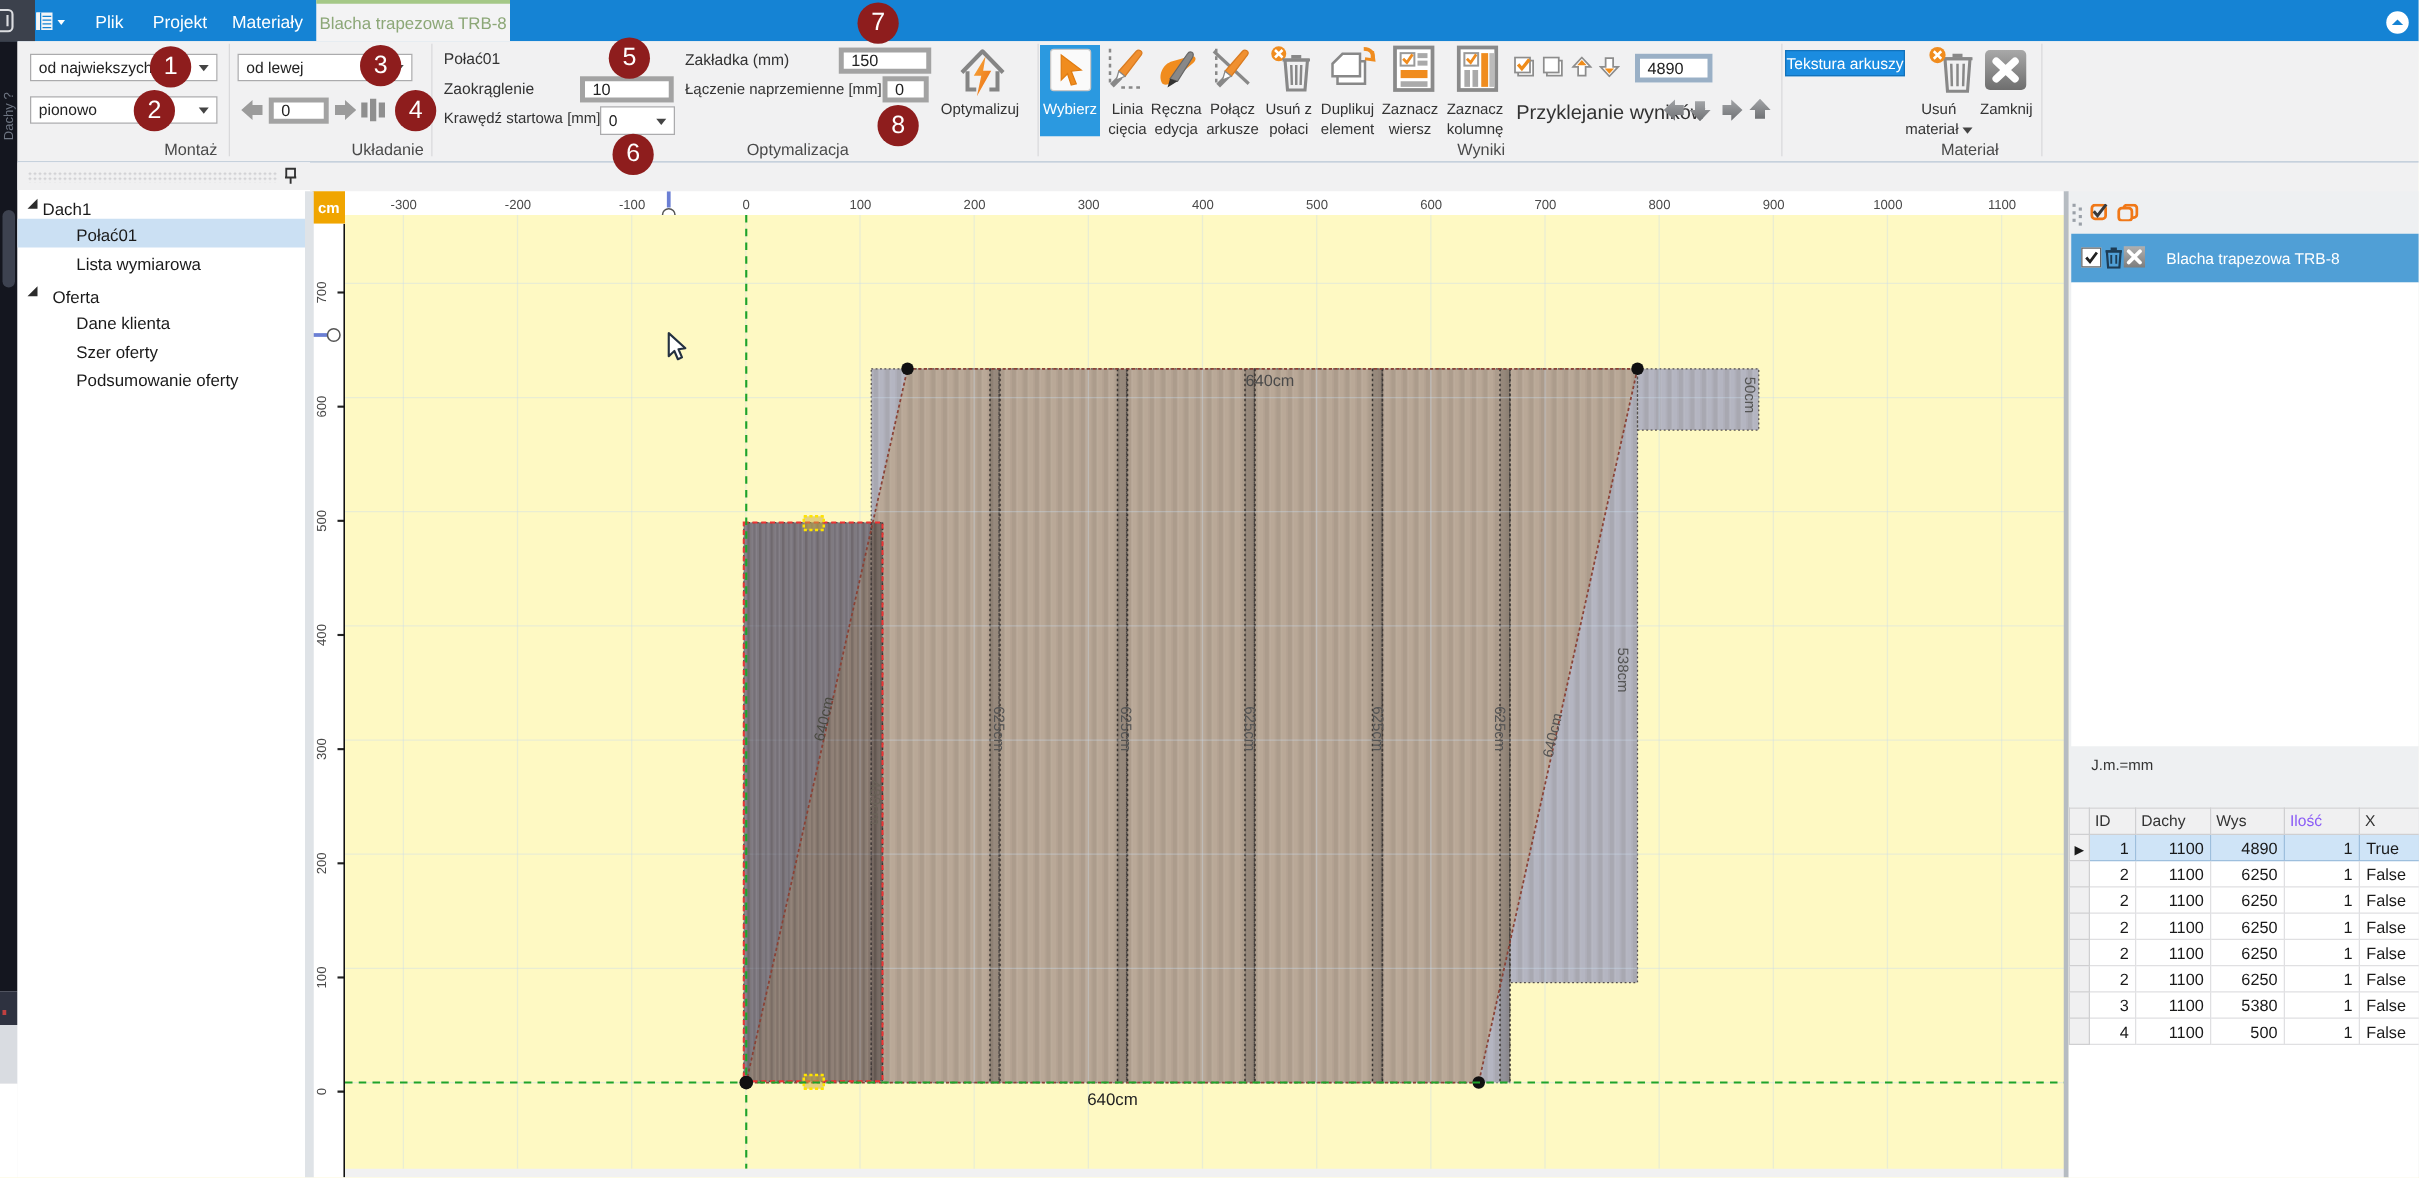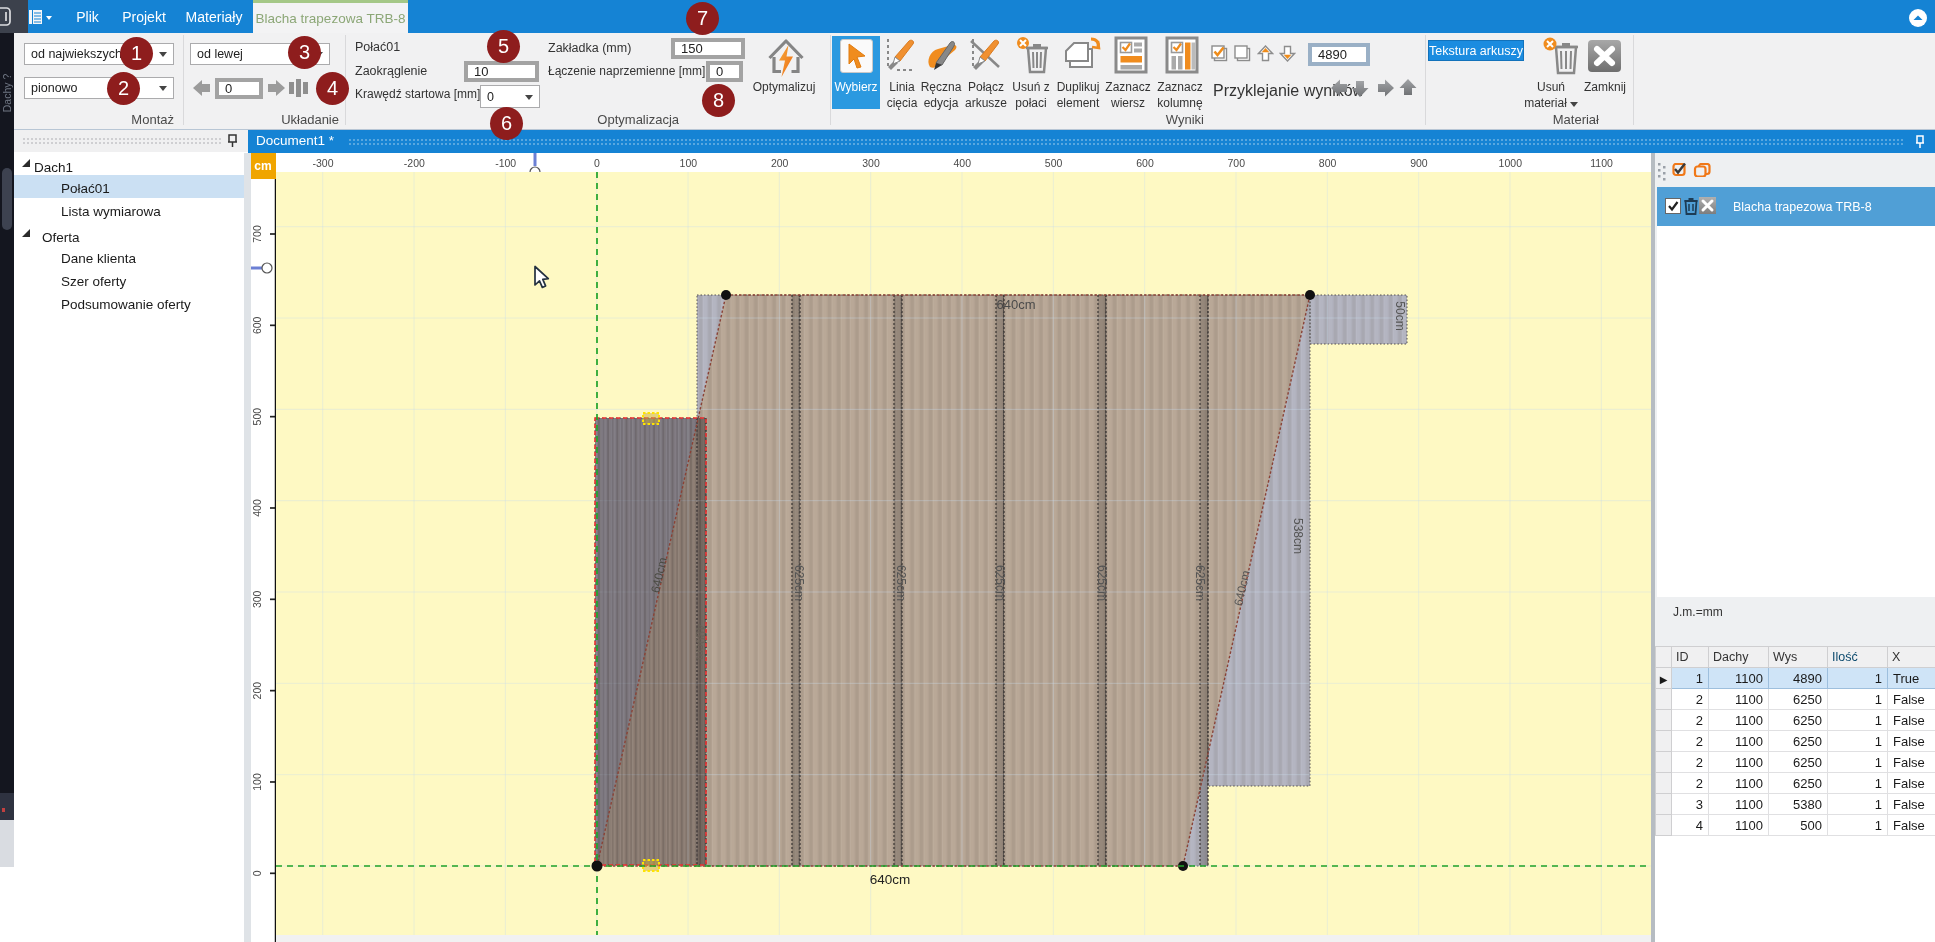--- a/index.html
+++ b/index.html
@@ -279,27 +279,20 @@
   <div class="abs" id="tsel"></div>
   <div class="abs" style="left:22px;top:159px;width:0;height:0;border-left:8px solid transparent;border-bottom:8px solid #2b2b2b"></div>
   <div class="titem" style="left:34px;top:160px">Dach1</div>
   <div class="titem" style="left:61px;top:181px">Połać01</div>
   <div class="titem" style="left:61px;top:204px">Lista wymiarowa</div>
   <div class="abs" style="left:22px;top:229px;width:0;height:0;border-left:8px solid transparent;border-bottom:8px solid #2b2b2b"></div>
   <div class="titem" style="left:42px;top:230px">Oferta</div>
   <div class="titem" style="left:61px;top:251px">Dane klienta</div>
   <div class="titem" style="left:61px;top:274px">Szer oferty</div>
   <div class="titem" style="left:61px;top:297px">Podsumowanie oferty</div>
-  <div class="abs" id="docbar">
-      <span class="t">Document1 *</span>
-    <div style="position:absolute;left:100px;top:8px;right:30px;height:8px;background-image:radial-gradient(#58a7e0 1px, transparent 1.2px);background-size:4px 4px"></div>
-    <svg style="position:absolute;right:8px;top:4px" width="14" height="16">
-        <path d="M4 2 l6 0 l0 7 l-6 0 z M7 9 l0 5 M3 9 l8 0" stroke="#fff" stroke-width="1.5" fill="none"></path>
-      </svg>
-  </div>
   <div class="abs" id="hruler">
     <svg width="1405" height="26" font-family="Liberation Sans, sans-serif">
         <text x="75" y="14" font-size="10.5" fill="#4a4a4a" text-anchor="middle">-300</text>
         <line x1="75" y1="19" x2="75" y2="26" stroke="#222" stroke-width="1.7"></line>
         <text x="166.32999999999998" y="14" font-size="10.5" fill="#4a4a4a" text-anchor="middle">-200</text>
         <line x1="166.32999999999998" y1="19" x2="166.32999999999998" y2="26" stroke="#222" stroke-width="1.7"></line>
         <text x="257.65999999999997" y="14" font-size="10.5" fill="#4a4a4a" text-anchor="middle">-100</text>
         <line x1="257.65999999999997" y1="19" x2="257.65999999999997" y2="26" stroke="#222" stroke-width="1.7"></line>
         <text x="348.99" y="14" font-size="10.5" fill="#4a4a4a" text-anchor="middle">0</text>
         <line x1="348.99" y1="19" x2="348.99" y2="26" stroke="#222" stroke-width="1.7"></line>
@@ -502,21 +495,21 @@
     <div style="position:absolute;left:18px;top:452px;font-size:12px;color:#333">J.m.=mm</div>
 
     <div id="grid" style="position:absolute;left:0px;top:493px;width:280px;height:449px;background:#fff">
         <table style="border-collapse:collapse;font-size:13px;color:#1a1a1a;table-layout:fixed;width:280px">
           <tbody>
             <tr style="height:21px">
               <td style="width:16px;background:#f0f0f1;border:1px solid #cfcfd1;padding:0 5px 0 4px;font-size:12.5px;color:#333"></td>
               <td style="width:37px;background:#f0f0f1;border:1px solid #cfcfd1;padding:0 5px 0 4px;font-size:12.5px;color:#333">ID</td>
               <td style="width:60px;background:#f0f0f1;border:1px solid #cfcfd1;padding:0 5px 0 4px;font-size:12.5px;color:#333">Dachy</td>
               <td style="width:59px;background:#f0f0f1;border:1px solid #cfcfd1;padding:0 5px 0 4px;font-size:12.5px;color:#333">Wys</td>
-              <td style="width:60px;background:#f0f0f1;border:1px solid #cfcfd1;padding:0 5px 0 4px;font-size:12.5px;color:#0c4a6e">Ilość</td>
+              <td style="width:60px;background:#f0f0f1;border:1px solid #cfcfd1;padding:0 5px 0 4px;font-size:12.5px;color:#8b5cf6">Ilość</td>
               <td style="width:48px;background:#f0f0f1;border:1px solid #cfcfd1;padding:0 5px 0 4px;font-size:12.5px;color:#333">X</td>
             </tr>
             <tr style="height:21px">
               <td style="background:#f0f0f1;border:1px solid #cfcfd1;text-align:center;padding:0"><span style="font-size:10px">▶</span></td>
               <td style="background:#cfe4f7;border:1px solid #9ebfdd;text-align:right;padding:0 5px">1</td>
               <td style="background:#cfe4f7;border:1px solid #9ebfdd;text-align:right;padding:0 5px">1100</td>
               <td style="background:#cfe4f7;border:1px solid #9ebfdd;text-align:right;padding:0 5px">4890</td>
               <td style="background:#cfe4f7;border:1px solid #9ebfdd;text-align:right;padding:0 5px">1</td>
               <td style="background:#cfe4f7;border:1px solid #9ebfdd;text-align:left;padding:0 5px">True</td>
             </tr>

